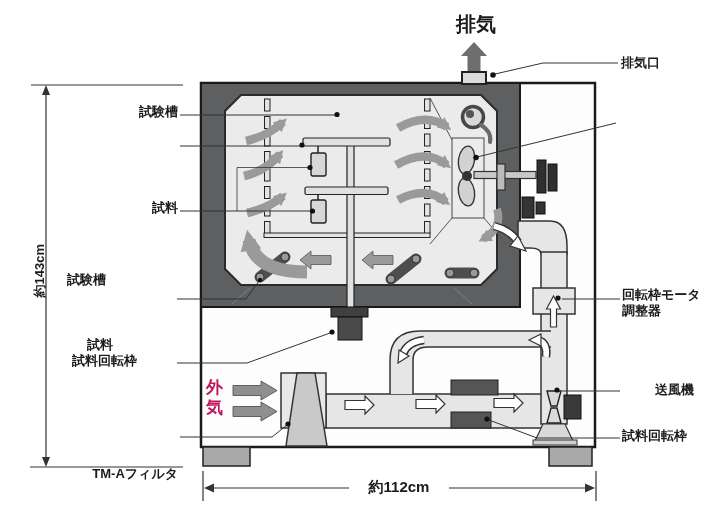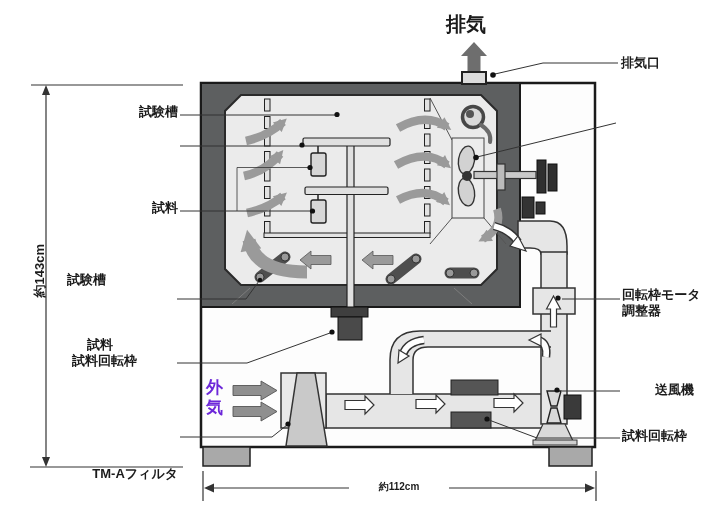--- a/index.html
+++ b/index.html
@@ -1,22 +1,22 @@
 <!DOCTYPE html>
 <html><head>
 <meta charset="utf-8">
 <style>
   html,body{margin:0;padding:0;background:#ffffff;}
   #stage{position:relative;width:716px;height:517px;background:#fff;overflow:hidden;
          font-family:"Liberation Sans","DejaVu Sans",sans-serif;color:#1b1b1b;}
   #stage svg{position:absolute;left:0;top:0;}
   .lbl{position:absolute;font-weight:bold;font-size:13px;line-height:15.5px;white-space:nowrap;}
   .ra{text-align:right;}
-  .big{font-size:20px;line-height:22px;}
-  .dim{font-size:10px;}
+  .big{font-size:20px;line-height:22px;text-align:center;}
+  .dim{font-size:15px;}
 </style>
 </head>
 <body>
 
 <div id="stage">
 
 <svg width="716" height="517" viewBox="0 0 716 517">
   <defs>
     <marker id="ag" viewBox="0 0 10 10" refX="6" refY="5" markerWidth="15" markerHeight="13" orient="auto" markerUnits="userSpaceOnUse">
       <path d="M0,0 L10,5 L0,10 Z" fill="#9a9a9a"></path>
@@ -242,18 +242,18 @@
 <div class="lbl ra" style="left:40px;top:200px;width:138px;">試料</div>
 <div class="lbl" style="left:67px;top:272px;">
   <div>試験槽</div>
 </div>
 <div class="lbl" style="left:72px;top:337px;">
   <div style="margin-left:15px;">試料</div>
   <div>試料回転枠</div>
 </div>
 <div class="lbl ra" style="left:40px;top:426px;width:138px;margin-top:40px;">TM-Aフィルタ</div>
 
-<div class="lbl" style="left:206px;top:378px;width:22px;font-size:17px;line-height:20px;color:#6d28d9;white-space:normal;">外気</div>
+<div class="lbl" style="left:206px;top:378px;width:22px;font-size:17px;line-height:20px;color:#be185d;white-space:normal;">外気</div>
 
 <div class="lbl" style="left:-6px;top:263px;width:92px;text-align:center;transform:rotate(-90deg);">約143cm</div>
 <div class="lbl dim" style="left:349px;top:479px;width:100px;text-align:center;background:#fff;">約112cm</div>
 
 </div>
 
 </body></html>

